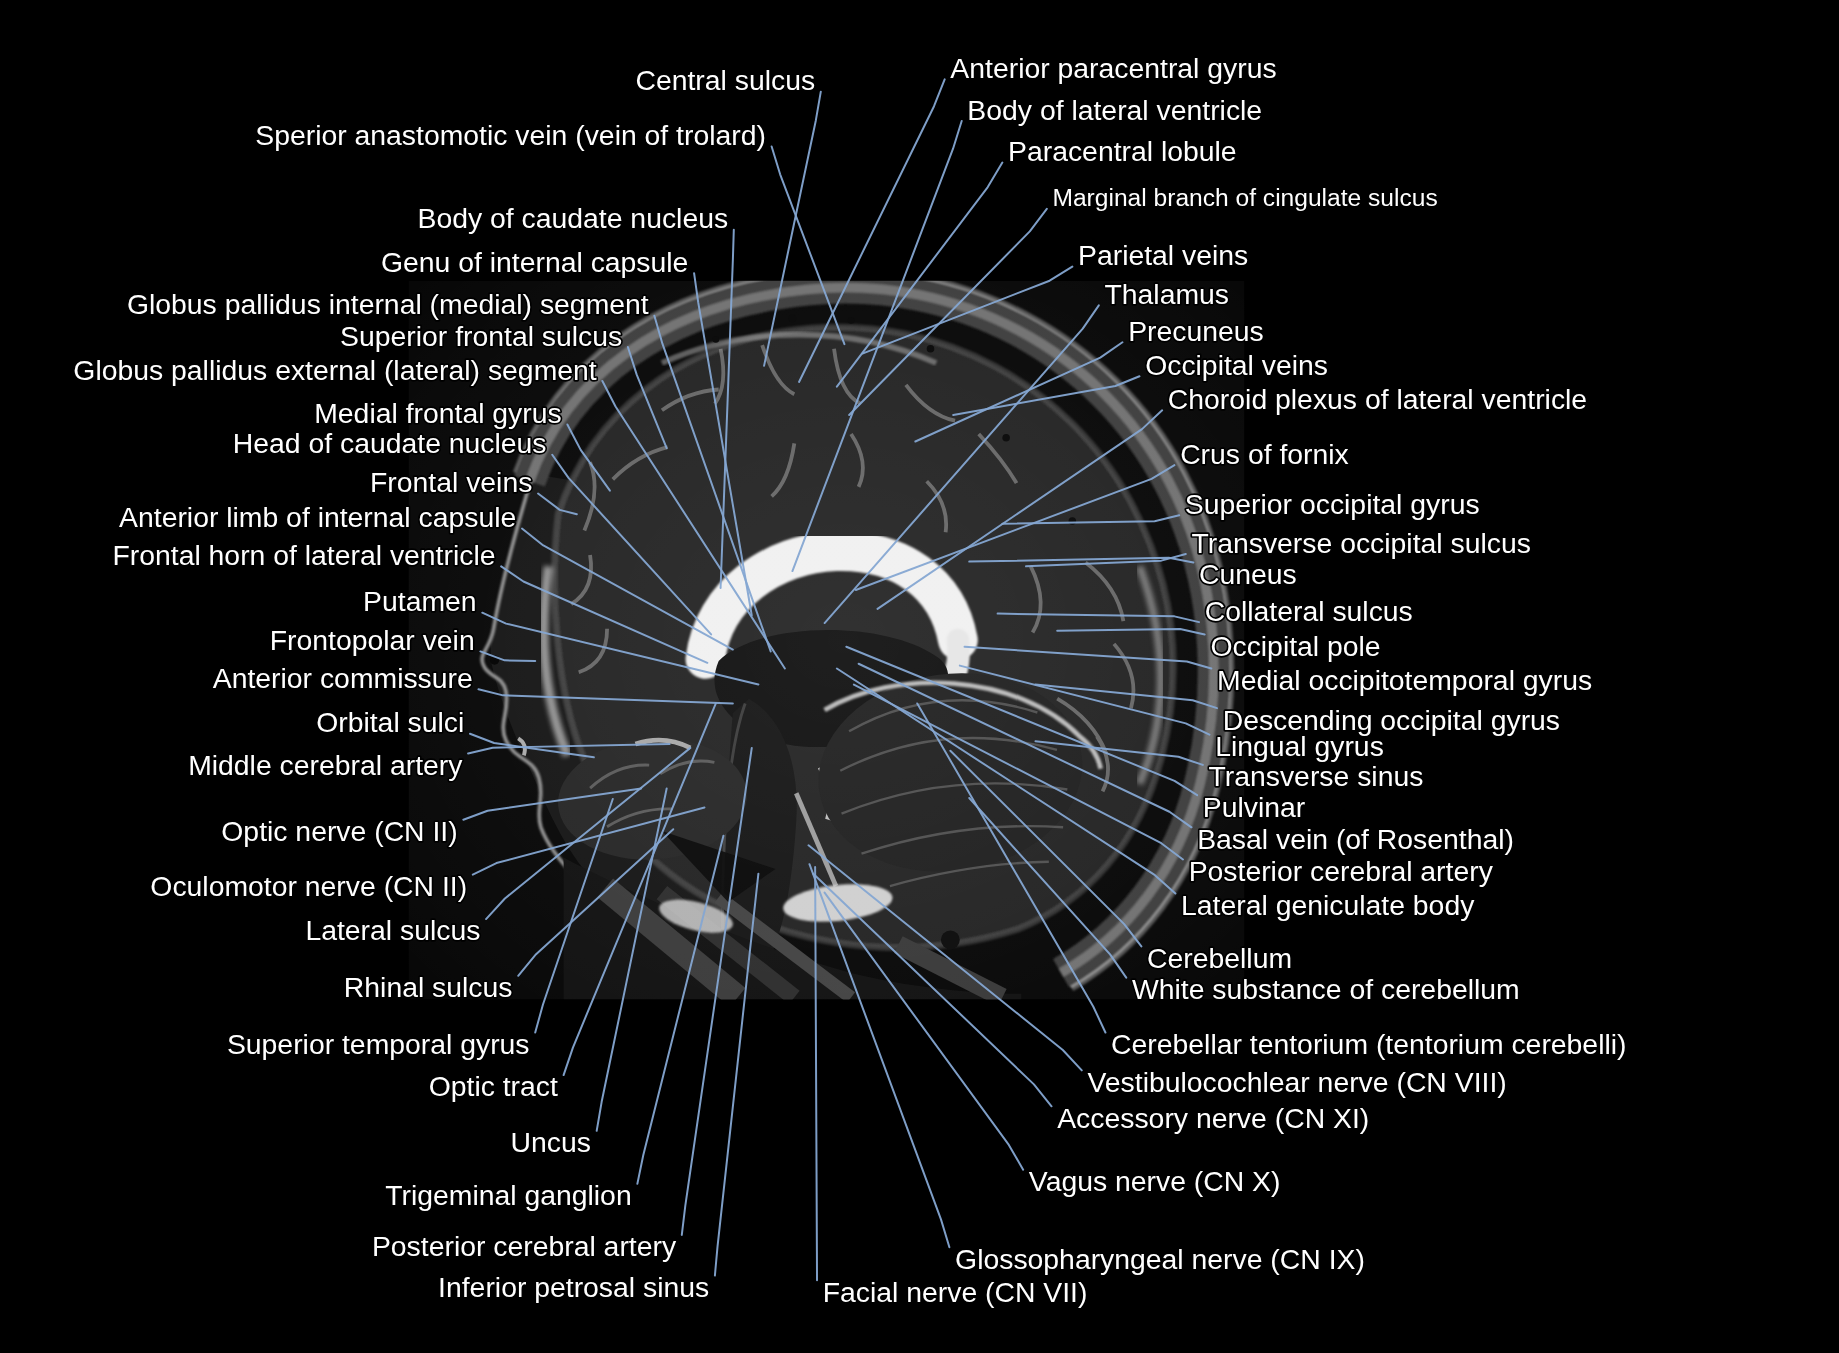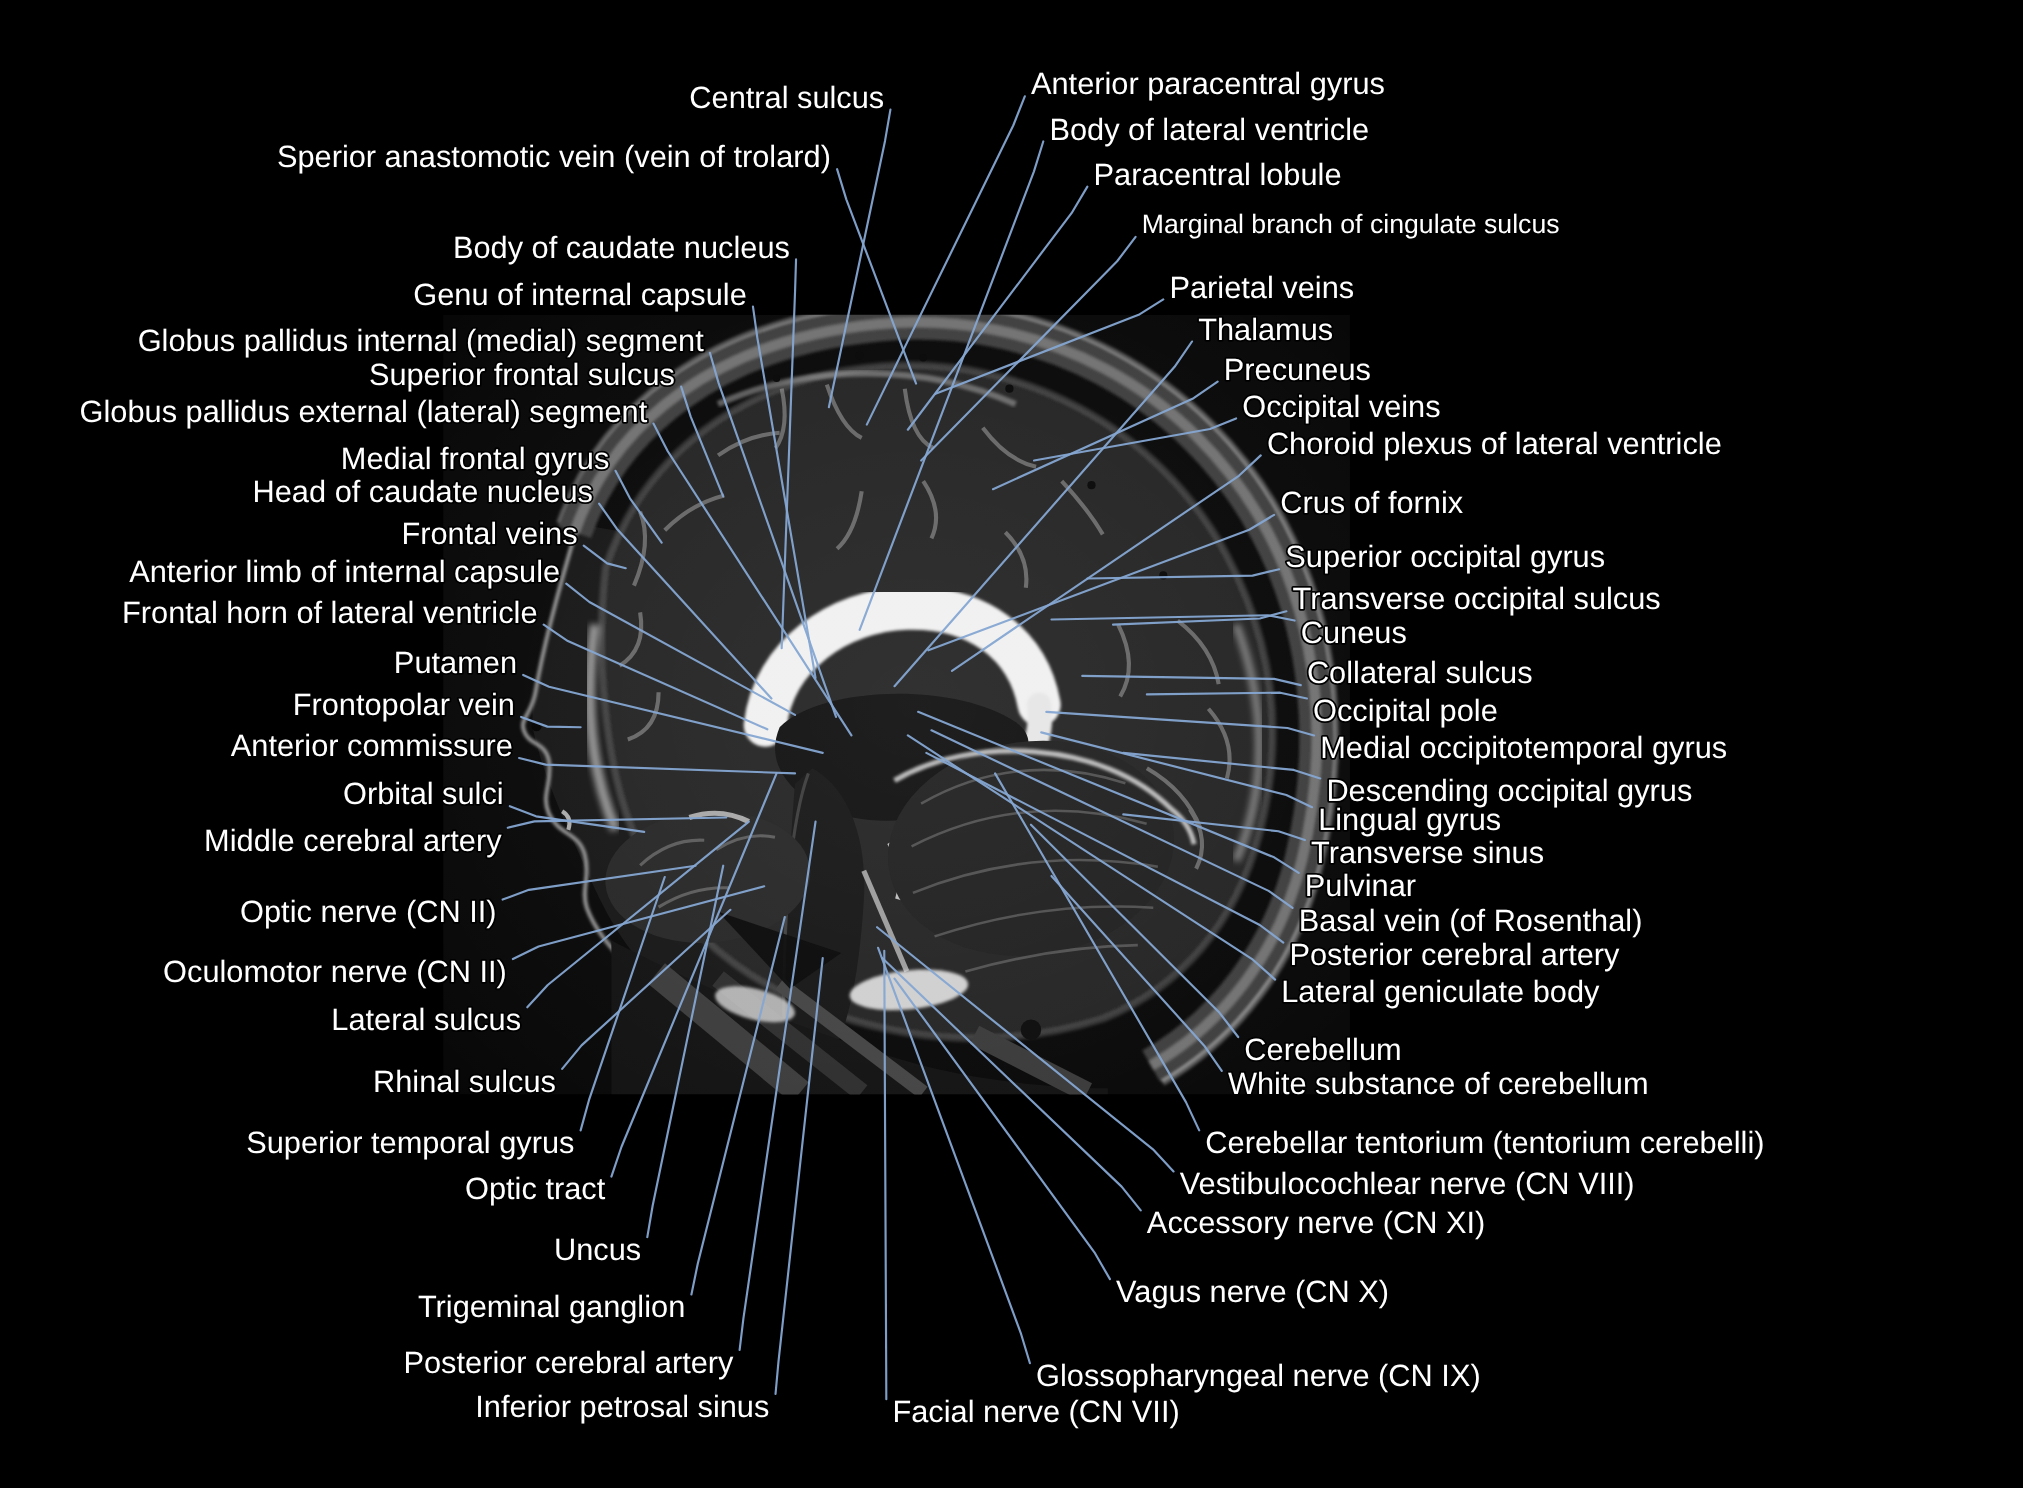--- a/index.html
+++ b/index.html
@@ -1,16 +1,16 @@
 <!DOCTYPE html>
 <html><head>
 <meta charset="utf-8">
 <style>
   html,body{margin:0;padding:0;background:#000;}
-  .canvas{position:relative;width:1715px;height:1353px;background:#000;overflow:hidden;}
+  .canvas{position:relative;width:1715px;height:1353px;background:#000;overflow:hidden;padding-left:24px;}
   svg{position:absolute;left:0;top:0;width:100%;height:100%;}
   text.lbl{
     fill:#ffffff;
     font-family:"Liberation Sans", sans-serif;
     paint-order:stroke;
     stroke:#000000;
     stroke-width:3.5px;
     stroke-linejoin:round;
     dominant-baseline:central;
   }

